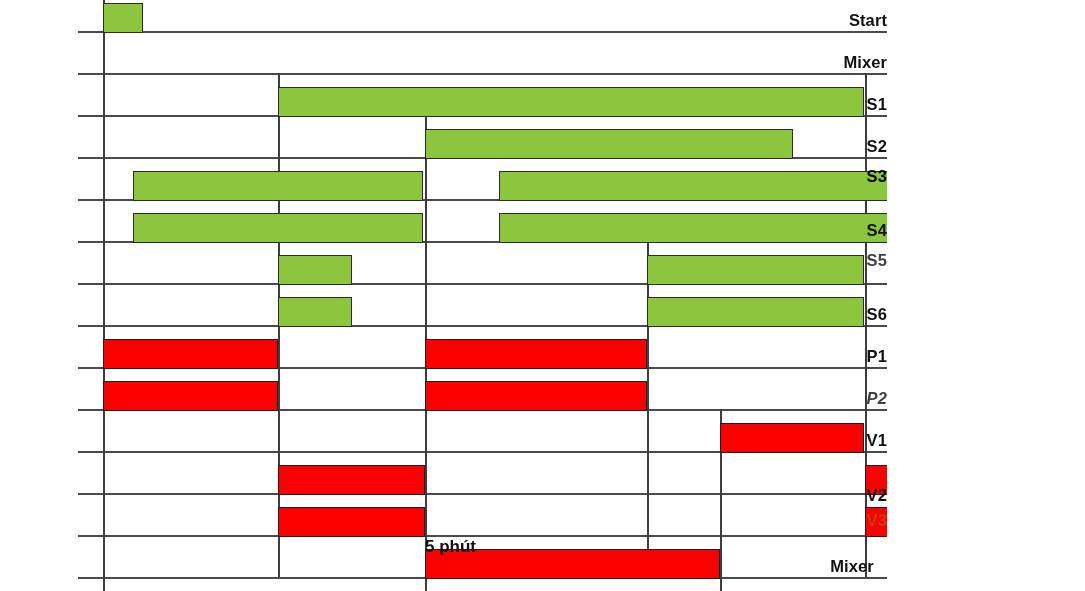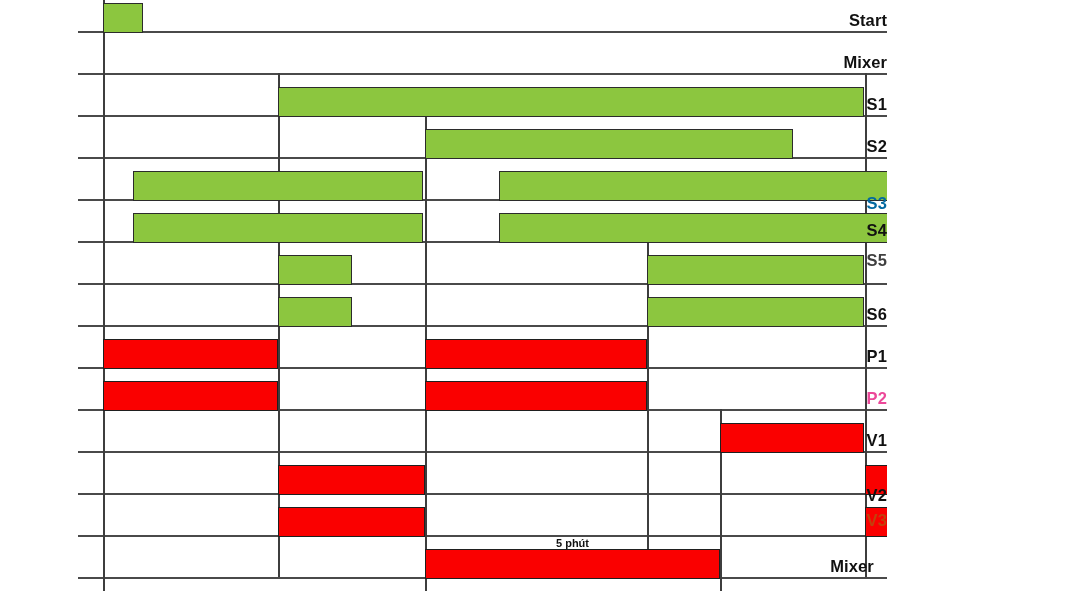--- a/index.html
+++ b/index.html
@@ -47,23 +47,22 @@
     position: absolute;
     box-sizing: border-box;
     border: 1.6px solid #2b2b2b;
   }
   .pulse.green { background: #8cc63f; }
   .pulse.red   { background: #fa0000; border-color: #1f1f1f; }
   
   .annotation {
     position: absolute;
     font-weight: bold;
-    font-size: 11px;
+    font-size: 17px;
     color: #111111;
-    text-align: center;
     line-height: 1;
     white-space: nowrap;
   }
 </style>
 </head>
 <body>
 
 <div id="chart-root">
   <div id="baselines-layer">
       <div class="baseline" style="left: 78px; width: 965px; top: 31px; height: 2px; background: rgb(74, 74, 74);"></div>
@@ -112,26 +111,26 @@
       <div class="pulse red" style="left: 865px; width: 74px; top: 465px; height: 30px; background: rgb(250, 0, 0);"></div>
       <div class="pulse red" style="left: 278px; width: 147px; top: 507px; height: 30px; background: rgb(250, 0, 0);"></div>
       <div class="pulse red" style="left: 865px; width: 74px; top: 507px; height: 30px; background: rgb(250, 0, 0);"></div>
       <div class="pulse red" style="left: 425px; width: 295px; top: 549px; height: 30px; background: rgb(250, 0, 0);"></div>
     </div>
   <div id="labels-layer">
       <div class="row-label" style="top: 12px; color: rgb(17, 17, 17);">Start</div>
       <div class="row-label" style="top: 54px; color: rgb(17, 17, 17);">Mixer</div>
       <div class="row-label" style="top: 96px; color: rgb(17, 17, 17);">S1</div>
       <div class="row-label" style="top: 138px; color: rgb(17, 17, 17);">S2</div>
-      <div class="row-label" style="top: 195px; color: #0369a1;">S3</div>
+      <div class="row-label" style="top: 168px; color: #000000;">S3</div>
       <div class="row-label" style="top: 222px; color: rgb(17, 17, 17);">S4</div>
       <div class="row-label" style="top: 252px; color: #404040;">S5</div>
       <div class="row-label" style="top: 306px; color: rgb(17, 17, 17);">S6</div>
       <div class="row-label" style="top: 348px; color: rgb(17, 17, 17);">P1</div>
-      <div class="row-label" style="top: 390px; color: #ec4899;">P2</div>
+      <div class="row-label" style="top: 390px; color: #404040; font-style: italic;">P2</div>
       <div class="row-label" style="top: 432px; color: rgb(17, 17, 17);">V1</div>
       <div class="row-label" style="top: 474px; color: rgb(17, 17, 17); margin-top: 13px;">V2</div>
       <div class="row-label" style="top: 512px; color: #c2410c;">V3</div>
       <div class="row-label" style="top: 558px; color: rgb(17, 17, 17); text-align: center;">Mixer</div>
     </div>
   <div id="annotations-layer">
       <div class="annotation" style="left: 425px; width: 295px; top: 538px; color: rgb(17, 17, 17);">5 phút</div>
     </div>
 </div>
 

